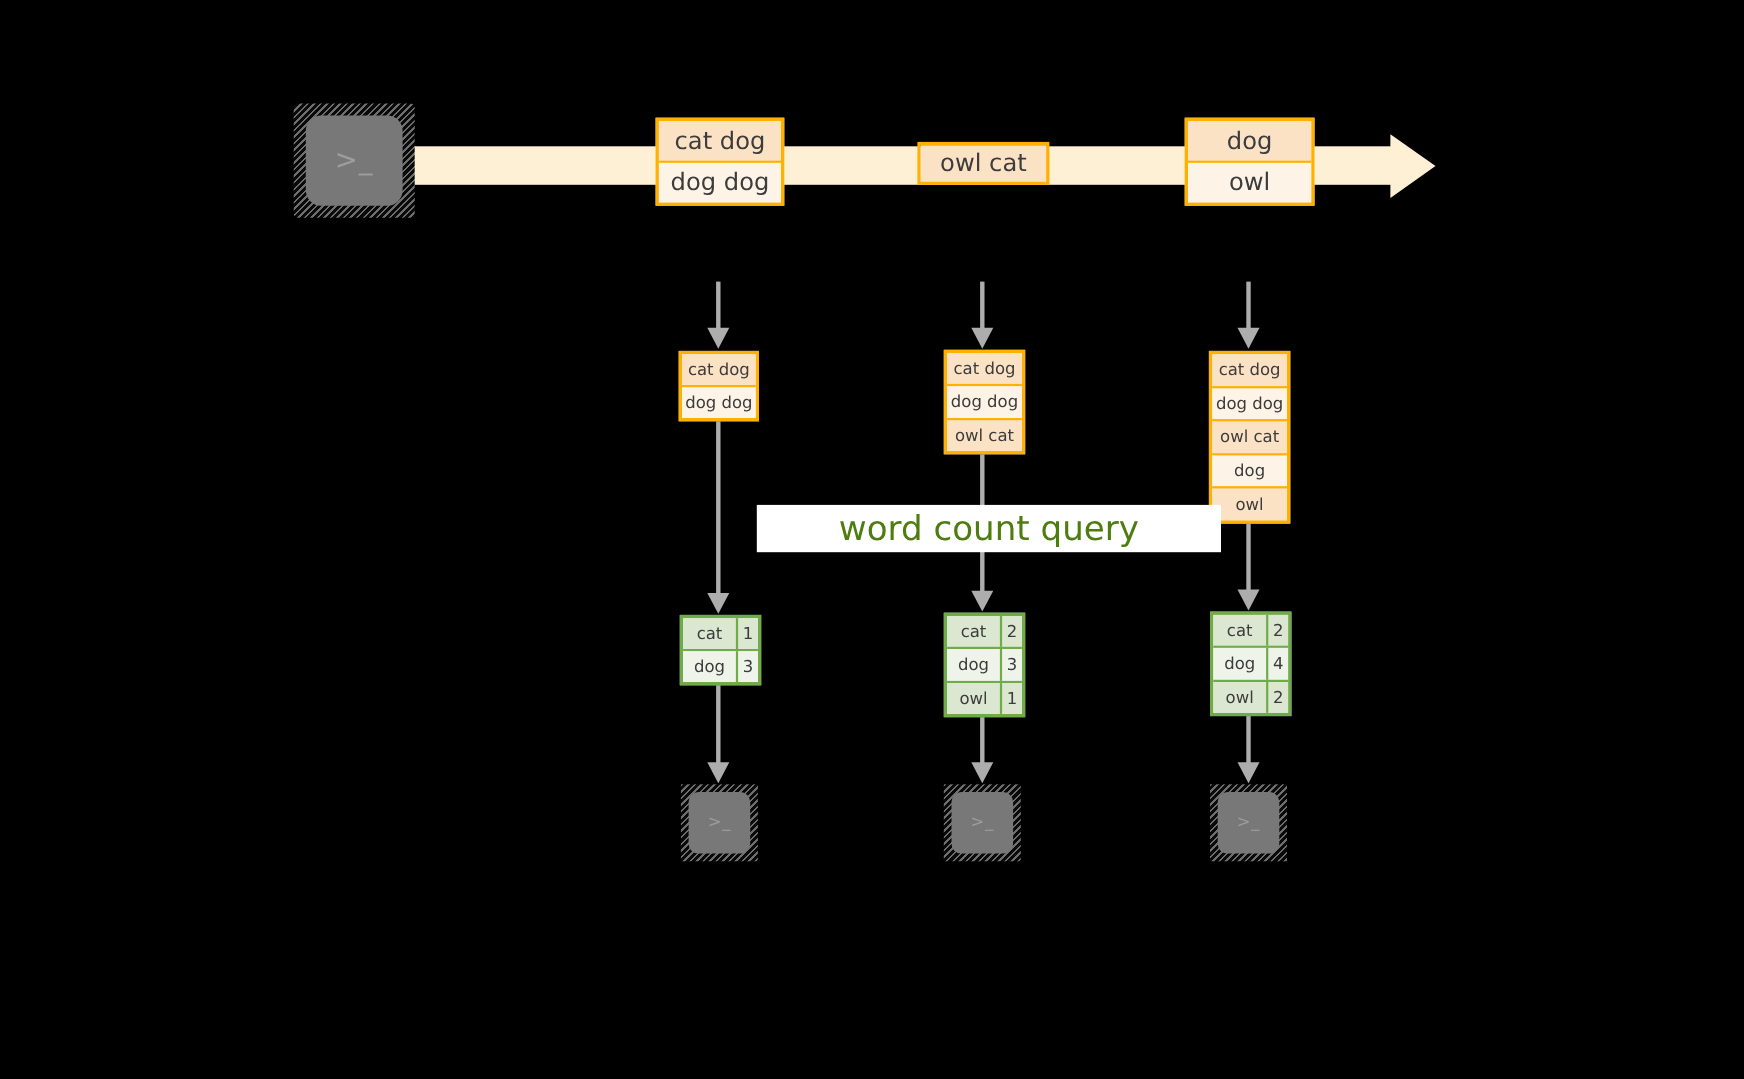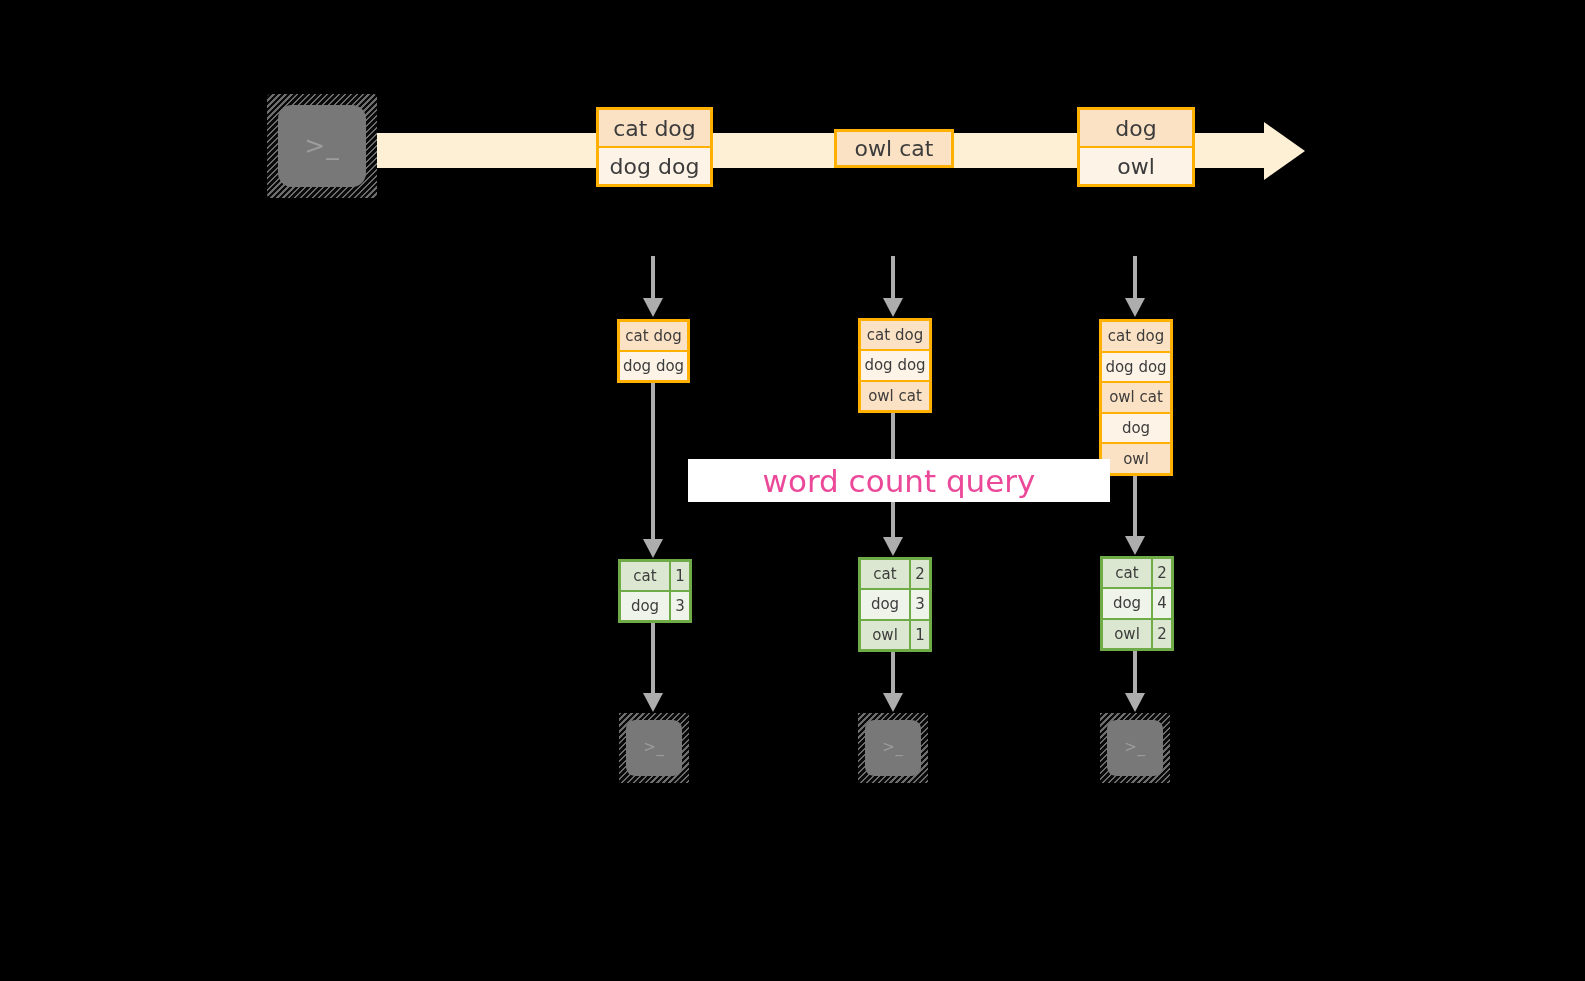--- a/index.html
+++ b/index.html
@@ -127,21 +127,21 @@
     border-top: 19px solid #ADADAD;
   }
 
   
   .query-label {
     position: absolute;
     background: #FFFFFF;
     display: flex;
     align-items: center;
     justify-content: center;
-    color: #ec4899;
+    color: #4d7c0f;
     white-space: nowrap;
     z-index: 8;
   }
 </style>
 </head>
 <body>
 
 <div id="stage">
 
   <div class="band" style="left:368px; top:133px; width:897px; height:35px;"></div>

